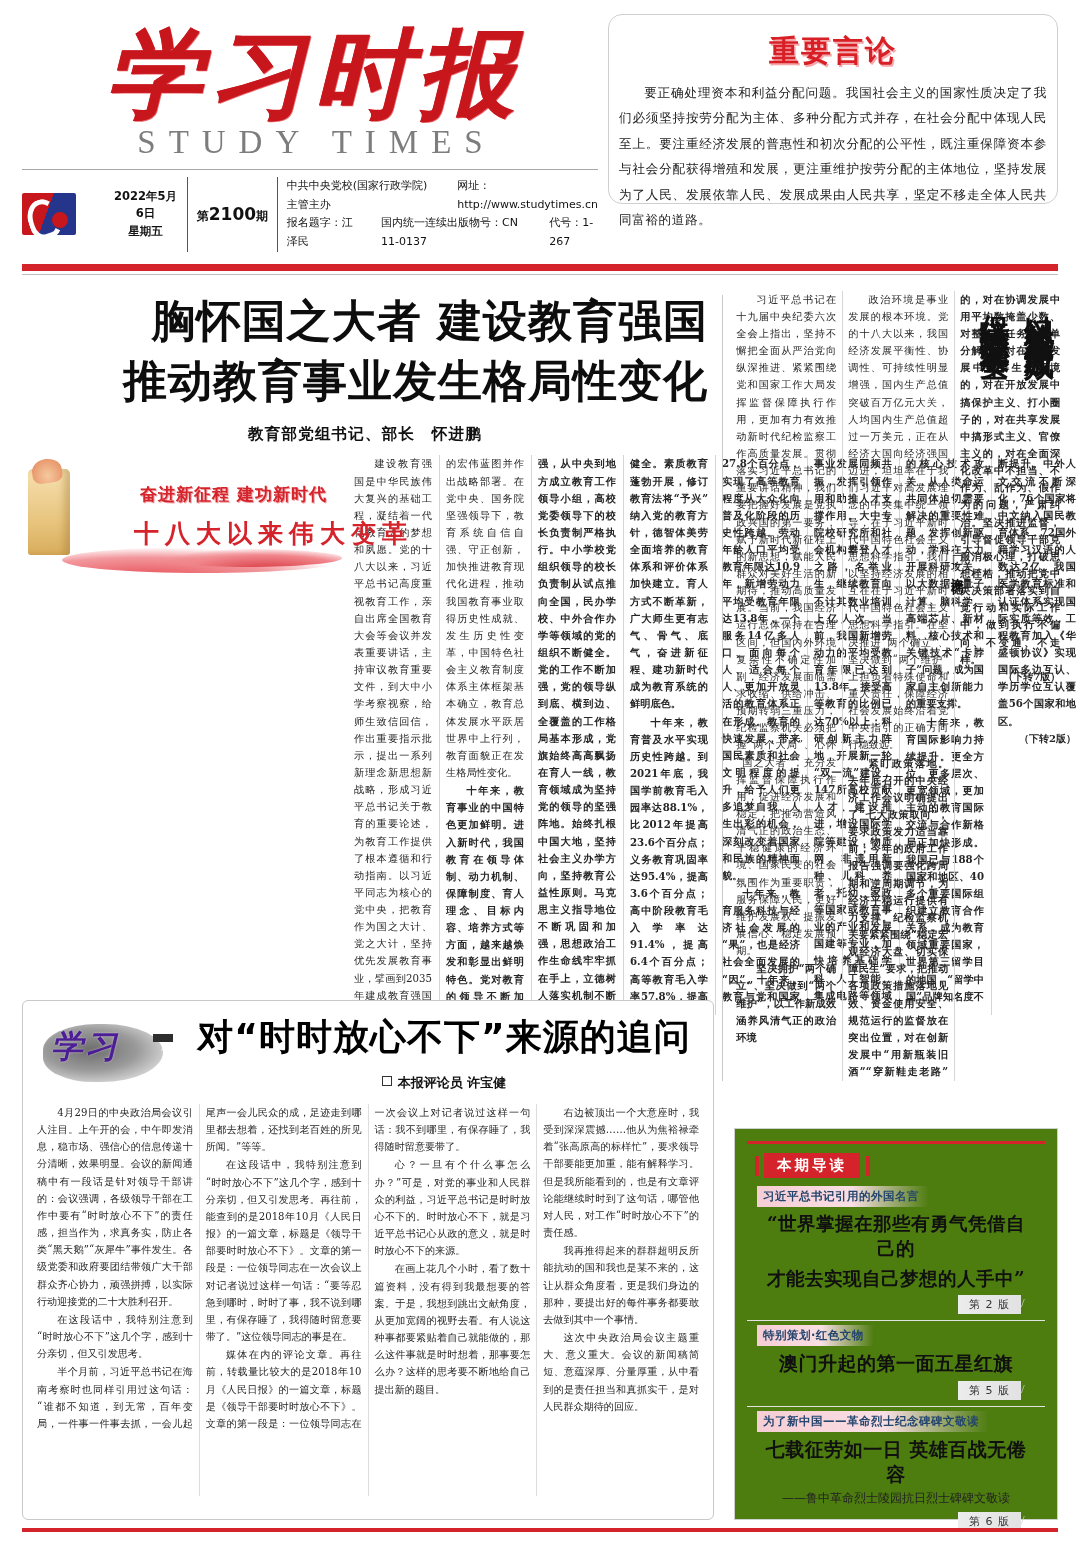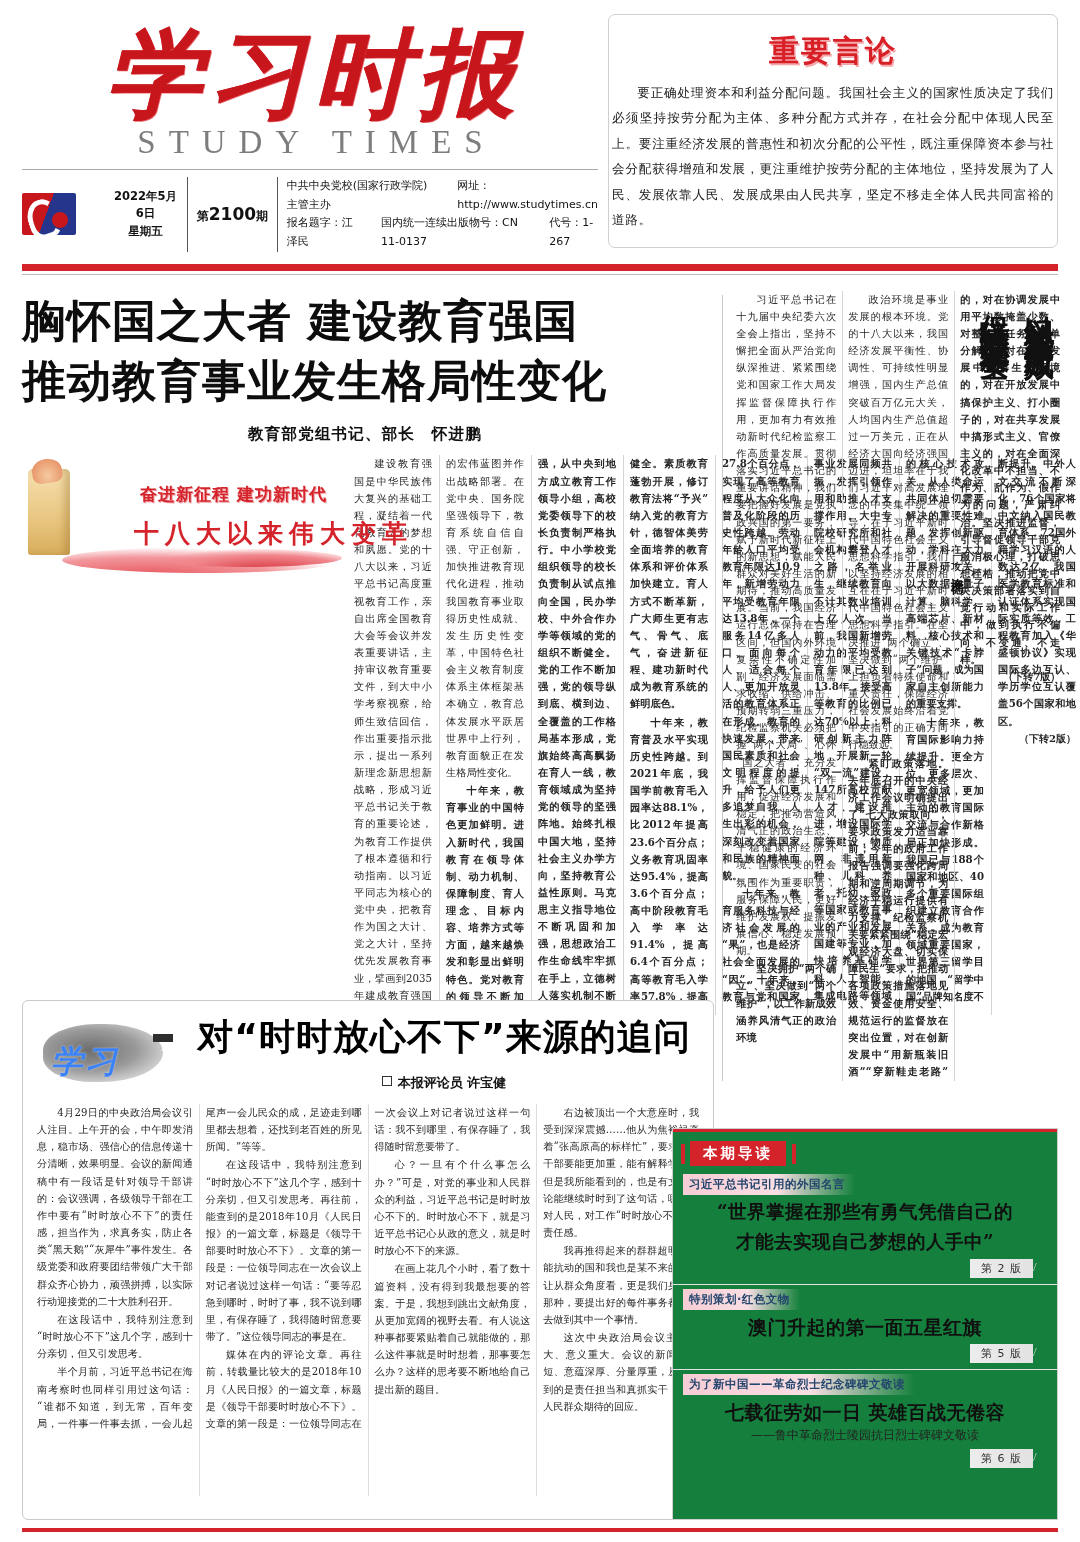--- a/index.html
+++ b/index.html
@@ -54,22 +54,22 @@
   }
   .mast-date { font-size: 11.5px; line-height: 1.55; text-align: center; font-weight: 600; color: #111; margin-left: 28px; }
   .mast-sep { width: 1px; align-self: stretch; background: #555; }
   .mast-issue { font-size: 12px; font-weight: 600; white-space: nowrap; color: #111; }
   .mast-issue .big { font-size: 17px; }
   .mast-meta { font-size: 11px; line-height: 1.7; color: #111; }
   .mast-meta .row { display: flex; gap: 28px; }
 
   
   .quote-box {
-    flex: 1; border: 1px solid #cfcfcf; border-radius: 7px;
-    padding: 12px 3px 10px; background: #fff; height: 234px;
+    flex: 1; border: 1px solid #cfcfcf; border-radius: 14px;
+    padding: 12px 10px 10px; background: #fff; height: 190px;
   }
   .quote-title {
     text-align: center; color: #d81f26; font-size: 30px; font-weight: 800;
     font-family: "DejaVu Sans", sans-serif; letter-spacing: 2px;
     text-shadow: 1.5px 1.5px 0 #f3a8ac;
     margin: 4px 0 8px;
   }
   .quote-body {
     font-family: "DejaVu Serif", serif; font-size: 12.6px; line-height: 2.02;
     text-align: justify; text-indent: 2em; color: #222; letter-spacing: 0.6px;
@@ -78,21 +78,21 @@
   .red-bar { height: 7px; background: #d4232a; margin: 12px 0 0; }
   .thin-rule { border-top: 1px solid #bcbcbc; margin-top: 3px; }
 
   
   .lead-wrap { display: flex; margin-top: 16px; }
   .lead-left { width: 700px; padding-right: 14px; }
   .lead-div { width: 1px; background: #c9c9c9; margin: 4px 10px 0 0; }
   .lead-right { flex: 1; display: flex; flex-direction: row-reverse; }
 
   .headline {
-    text-align: left; font-family: "DejaVu Sans", sans-serif;
+    text-align: right; font-family: "DejaVu Sans", sans-serif;
     font-size: 44px; font-weight: 800; line-height: 1.36;
     letter-spacing: 1px; color: #0d0d0d;
   }
   .byline {
     text-align: center; font-family: "DejaVu Serif", serif;
     font-size: 15.5px; margin-top: 14px; letter-spacing: 1.2px; color: #111; font-weight: 600;
   }
 
   
   .campaign {
@@ -166,23 +166,23 @@
   .seal {
     width: 142px; height: 78px; position: relative; flex: 0 0 auto;
   }
   .seal-ink {
     position: absolute; left: 6px; top: 10px; width: 120px; height: 58px;
     background: radial-gradient(ellipse at 40% 45%, #6d6d6d 0%, #9a9a9a 45%, #d8d8d8 78%, rgba(255,255,255,0) 88%);
     border-radius: 48% 52% 55% 45%;
     filter: blur(0.4px);
   }
   .seal-cn {
-    position: absolute; left: 14px; top: 26px;
+    position: absolute; left: 14px; top: 11px;
     font-family: "DejaVu Serif", serif; font-size: 32px; font-weight: 800;
-    color: #3b82f6; letter-spacing: 2px; font-style: italic;
+    color: #4c1d95; letter-spacing: 2px; font-style: italic;
     text-shadow: 0 0 2px rgba(255,255,255,.6);
   }
   .seal-tag {
     position: absolute; right: 6px; top: 20px; width: 20px; padding: 3px 1px;
     background: #2e2e2e; color: #fff; font-size: 10px; line-height: 1.1;
     font-family: "DejaVu Sans", sans-serif; text-align: center; writing-mode: vertical-rl;
     letter-spacing: 1px;
   }
   .comment-title-wrap { flex: 1; text-align: center; }
   .comment-title {
@@ -196,22 +196,22 @@
   .box-mark { display: inline-block; width: 10px; height: 10px; border: 1.3px solid #333; margin-right: 6px; vertical-align: 1px; }
   .comment-cols {
     margin-top: 12px; column-count: 4; column-gap: 13px; column-rule: 1px solid #ddd;
     font-family: "DejaVu Serif", serif; font-size: 10.1px; line-height: 1.7;
     text-align: justify; color: #262626; height: 392px;
   }
   .comment-cols p { margin: 0 0 1px; text-indent: 2em; }
 
   
   .guide {
-    position: absolute; right: 22px; top: 1128px; width: 386px; height: 392px;
-    border: 1px solid #cfcfcf; background: #15803d; padding: 0;
+    position: absolute; right: 22px; top: 1128px; width: 324px; height: 392px;
+    border: 1px solid #cfcfcf; background: #4d7c0f; padding: 12px;
   }
   .guide-topbar { height: 3px; background: #d4232a; }
   .guide-hdr { display: flex; align-items: center; padding: 9px 8px 4px; }
   .guide-hdr .tick { width: 4px; height: 20px; background: #d4232a; margin-right: 5px; }
   .guide-chip {
     background: #d4232a; color: #fff; font-family: "DejaVu Sans", sans-serif;
     font-size: 14.5px; font-weight: 700; padding: 3px 13px; letter-spacing: 3px;
   }
   .guide-hdr .tick2 { width: 4px; height: 20px; background: #d4232a; margin-left: 6px; }
   .guide-item { padding: 4px 10px 0; border-bottom: 1px solid #e2e2e2; }

